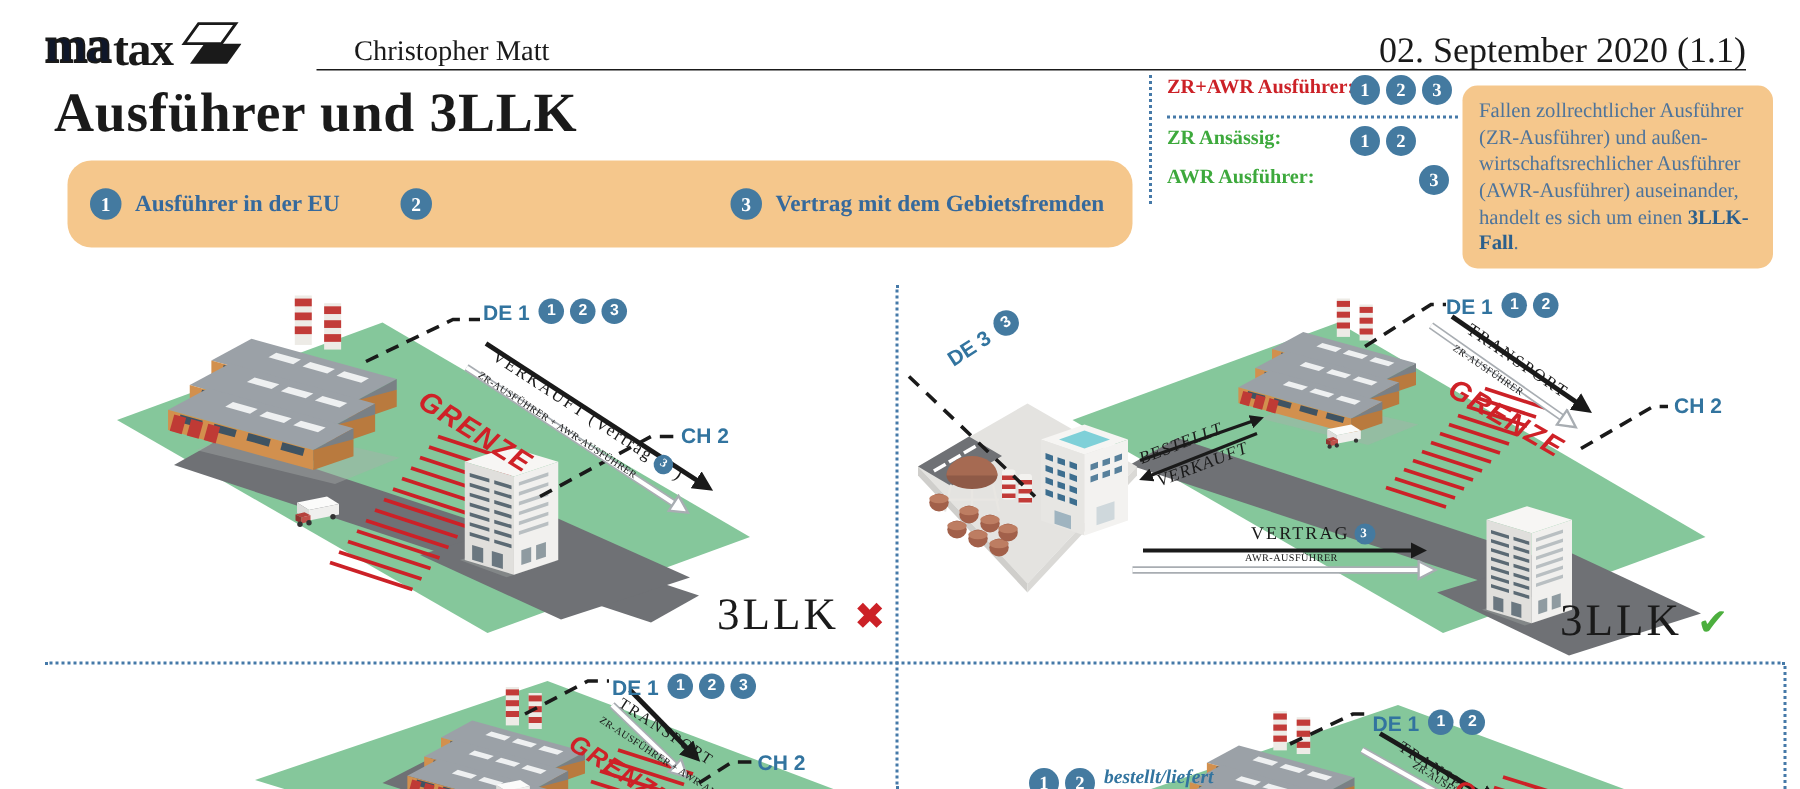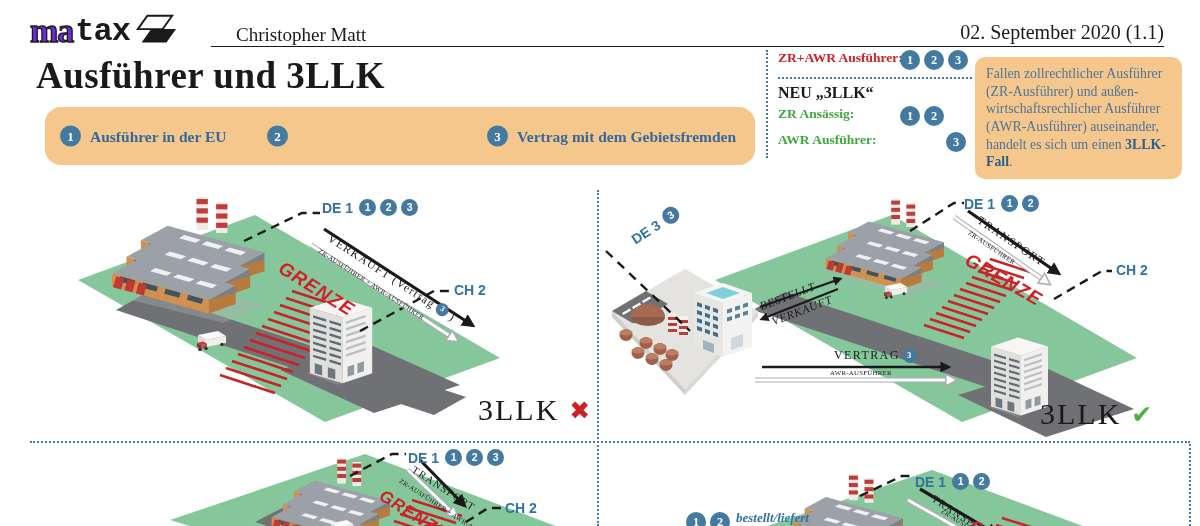--- a/index.html
+++ b/index.html
@@ -2,24 +2,24 @@
 <html><head>
 <meta charset="utf-8">
 <style>
   *{margin:0;padding:0;box-sizing:border-box}
   html,body{width:1200px;height:526px}
   body{position:relative;overflow:hidden;background:#fff;font-family:"Liberation Serif",serif;color:#1a1a1a}
   .abs{position:absolute}
   .rot{transform-origin:0 0;white-space:nowrap}
   
   .logo{display:flex;align-items:flex-end;gap:2px}
-  .logo-ma{font-family:"Liberation Serif",serif;font-size:34px;font-weight:bold;color:#6d28d9;-webkit-text-stroke:1.3px #1a1a1a;letter-spacing:-1px;line-height:1}
-  .logo-tax{font-family:Liberation Mono, monospace;font-size:32px;font-weight:bold;letter-spacing:-1px;line-height:1}
+  .logo-ma{font-family:"Liberation Serif",serif;font-size:34px;font-weight:bold;color:#0f172a;-webkit-text-stroke:1.3px #1a1a1a;letter-spacing:-1px;line-height:1}
+  .logo-tax{font-family:Liberation Serif, serif;font-size:32px;font-weight:bold;letter-spacing:-1px;line-height:1}
   .author{font-size:19px}
-  .date{font-size:20px}
+  .date{font-size:24px}
   .head-rule{border-top:1.6px solid #1a1a1a}
   .page-title{font-size:37px;font-weight:bold;letter-spacing:.5px}
   
   .banner{background:#f5c78c;border-radius:16px}
   .banner-item{position:absolute;top:50%;transform:translateY(-50%);display:flex;align-items:center;gap:9px;color:#35699c;font-weight:bold;font-size:15.5px;white-space:nowrap}
   
   .badge{display:inline-flex;align-items:center;justify-content:center;background:#447aa0;color:#fff;border-radius:50%;font-weight:bold;
          width:var(--bs,20px);height:var(--bs,20px);font-size:calc(var(--bs,20px)*.62);line-height:1;flex:0 0 auto}
   .badges{display:inline-flex;gap:4px;align-items:center}
   
@@ -252,21 +252,20 @@
 <div class="abs legend" style="left:766px;top:50px">
   <div class="legend-row">
     <span class="red">ZR+AWR Ausführer:</span>
     <span class="badges" style="--bs:20px;left:122px">
         <span class="badge">1</span>
         <span class="badge">2</span>
         <span class="badge">3</span>
       </span>
   </div>
   <div class="legend-sep"></div>
-  <div class="legend-title">NEU „3LLK“</div>
   <div class="legend-row">
     <span class="greentx">ZR Ansässig:</span>
     <span class="badges" style="--bs:20px;left:122px">
         <span class="badge">1</span>
         <span class="badge">2</span>
       </span>
   </div>
   <div class="legend-row">
     <span class="greentx">AWR Ausführer:</span>
     <span class="badges" style="--bs:20px;left:168px">

